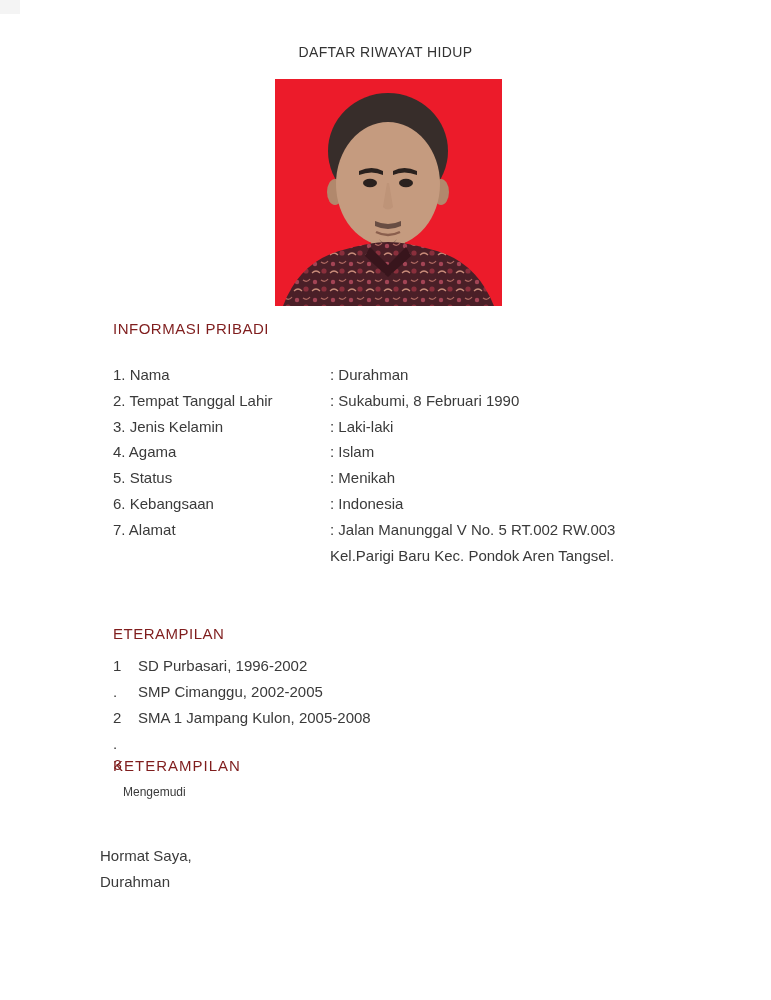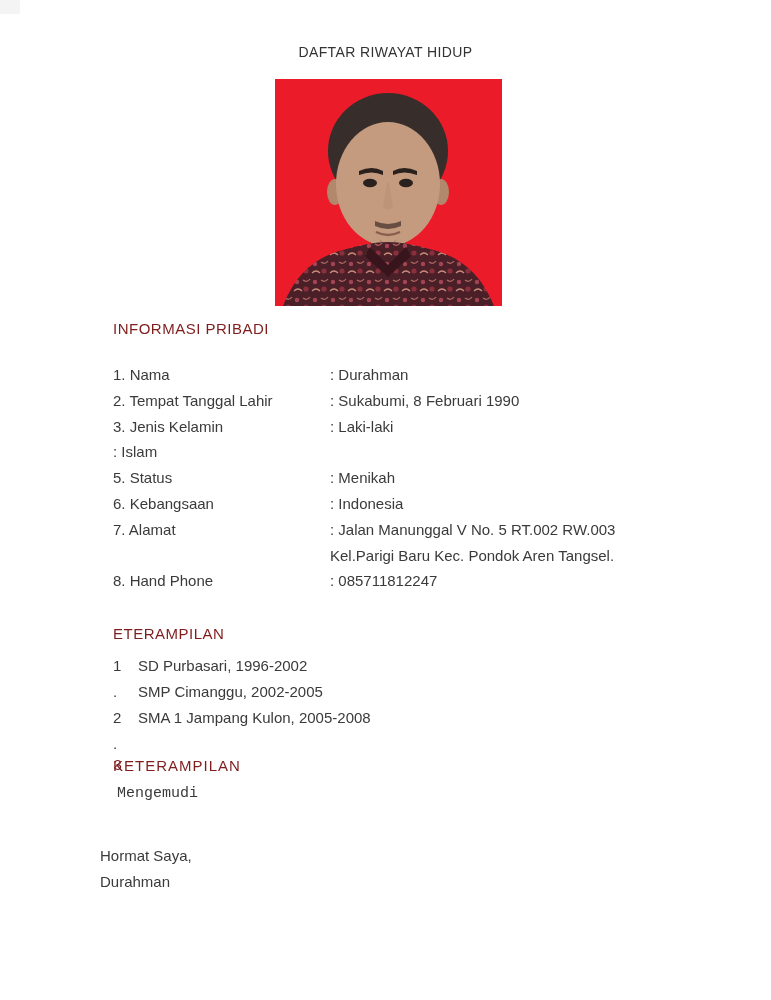--- a/index.html
+++ b/index.html
@@ -75,24 +75,23 @@
   .overlap-wrap { position: relative; display: inline-block; }
   .overlap-marker {
     position: absolute;
     left: 0.5px;
     top: -1.5px;
     font-size: 15px;
     letter-spacing: 0;
   }
   .skill-item {
     position: absolute;
-    left: 117px;
+    left: 123px;
     top: 785px;
-    font-size: 15px;
-    font-family: Liberation Mono, monospace;
+    font-size: 12px;
   }
   .closing {
     position: absolute;
     left: 100px;
     top: 843px;
     font-size: 15px;
     line-height: 26px;
   }
 </style>
 </head>
@@ -145,41 +144,38 @@
     </div>
     <div class="info-row">
       <div class="info-label"><span>2.</span> <span>Tempat Tanggal Lahir</span></div>
       <div class="info-value">: Sukabumi, 8 Februari 1990</div>
     </div>
     <div class="info-row">
       <div class="info-label"><span>3.</span> <span>Jenis Kelamin</span></div>
       <div class="info-value">: Laki-laki</div>
     </div>
     <div class="info-row">
+      <div class="info-label"><span>4.</span> <span>Agama</span></div>
       <div class="info-value">: Islam</div>
     </div>
     <div class="info-row">
       <div class="info-label"><span>5.</span> <span>Status</span></div>
       <div class="info-value">: Menikah</div>
     </div>
     <div class="info-row">
       <div class="info-label"><span>6.</span> <span>Kebangsaan</span></div>
       <div class="info-value">: Indonesia</div>
     </div>
     <div class="info-row">
       <div class="info-label"><span>7.</span> <span>Alamat</span></div>
       <div class="info-value">
         <div>: Jalan Manunggal V No. 5 RT.002 RW.003</div>
         <div>Kel.Parigi Baru Kec. Pondok Aren Tangsel.</div>
       </div>
     </div>
-    <div class="info-row">
-      <div class="info-label"><span>8.</span> <span>Hand Phone</span></div>
-      <div class="info-value">: 085711812247</div>
-    </div>
   </div>
 
   <div class="section-heading" id="pendidikan-heading">ETERAMPILAN</div>
 
   <div class="edu-list">
     <div class="edu-item">
       <div class="edu-marker">1</div>
       <div class="edu-text">SD Purbasari, 1996-2002</div>
     </div>
     <div class="edu-item">

